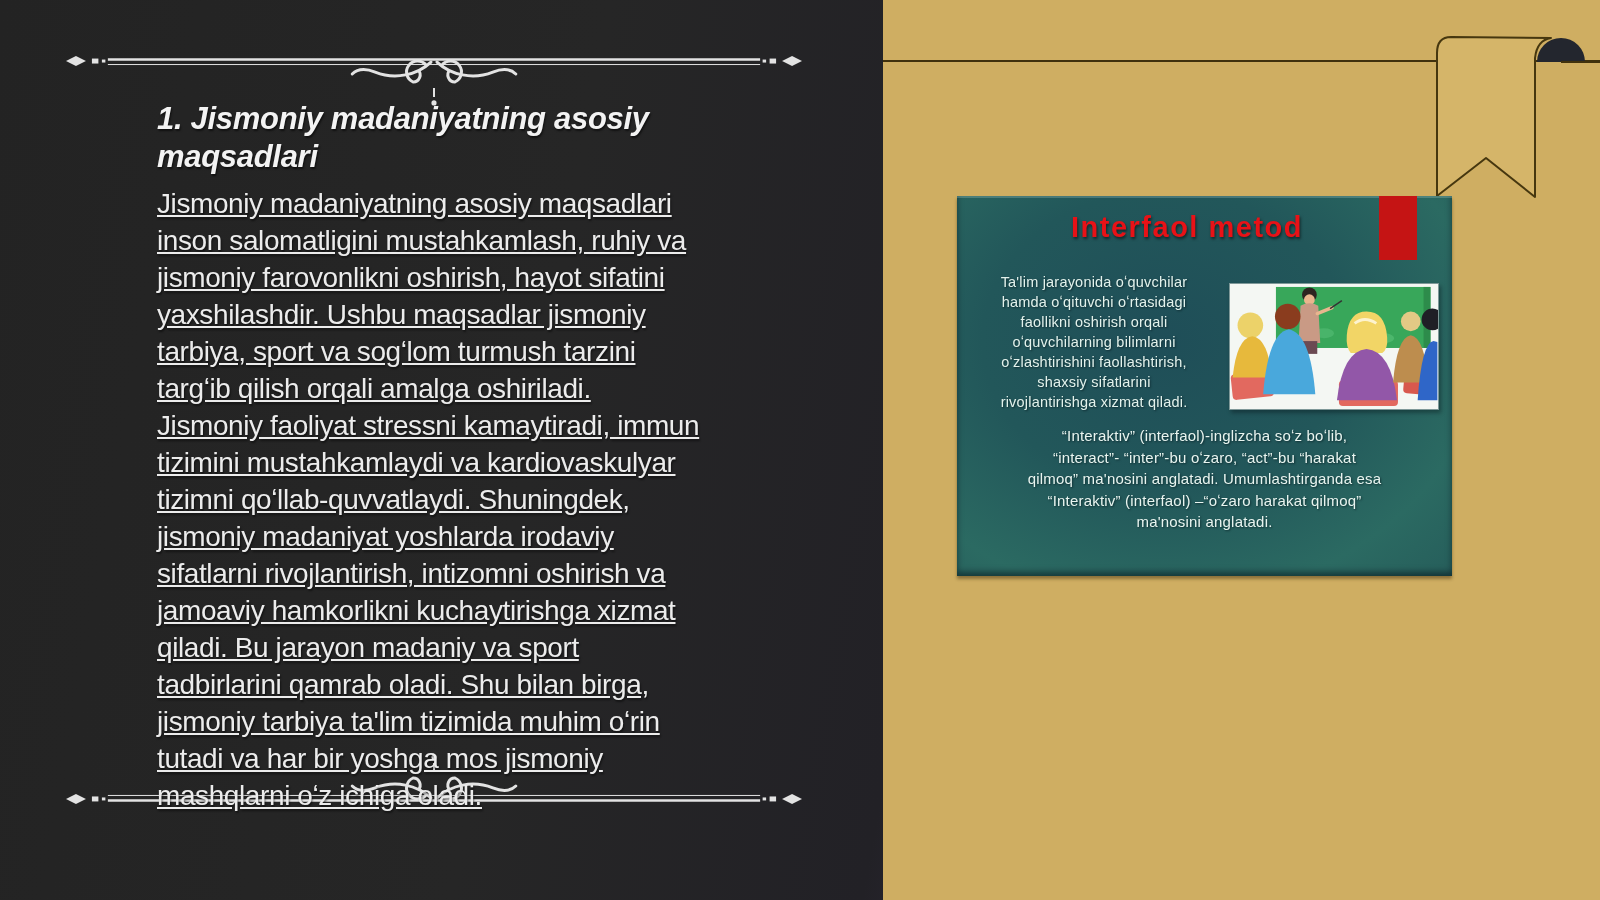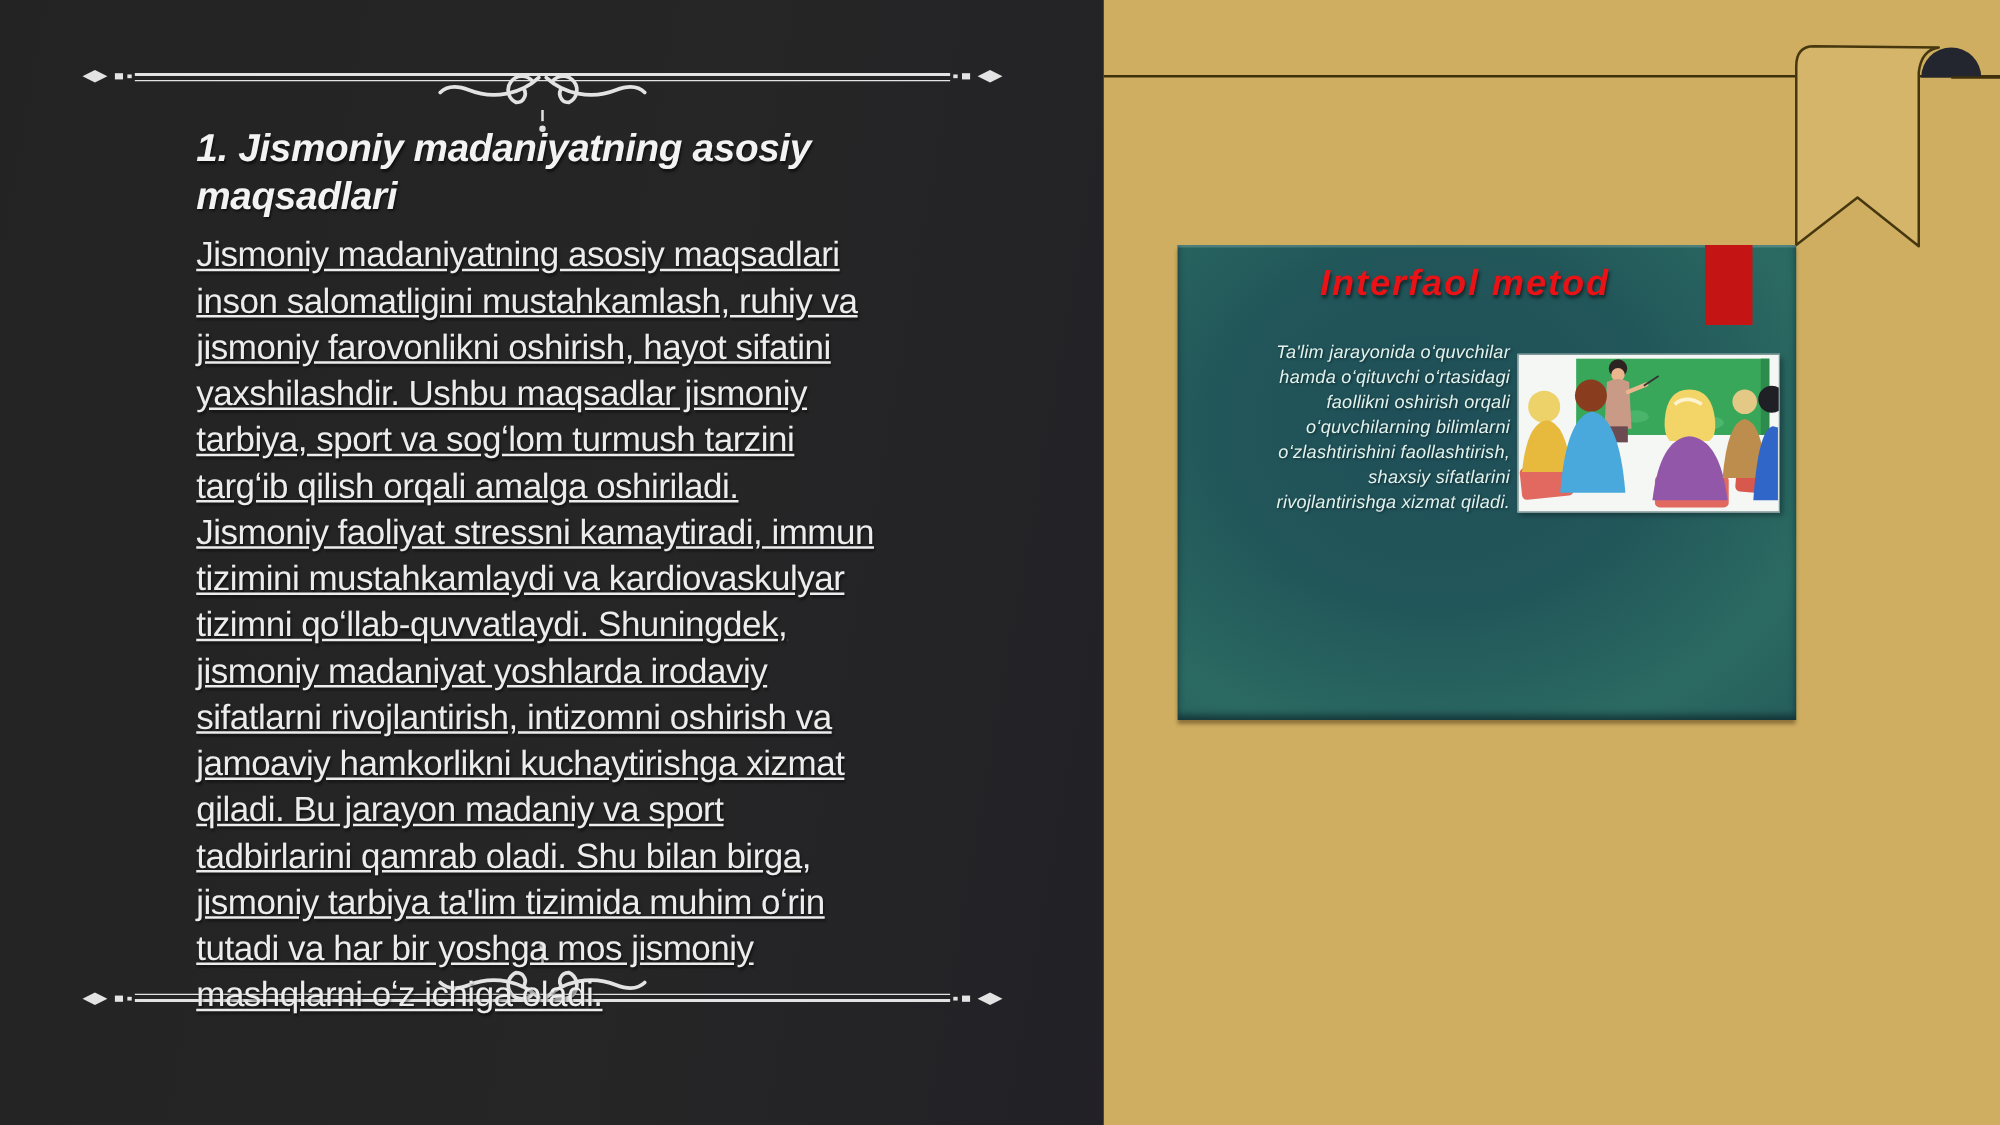--- a/index.html
+++ b/index.html
@@ -31,33 +31,32 @@
     text-decoration:underline;
   }
 
   
   .right-panel { position:absolute; left:883px; top:0; width:717px; height:900px; background:#cfae62; }
   .border-line { position:absolute; left:0; top:60px; width:717px; height:0; border-top:2px solid #40310d; }
   .bookmark { position:absolute; left:537px; top:0; width:180px; height:215px; }
 
   
   .card {
-    position:absolute; left:59px; top:196px; width:495px; height:380px;
+    position:absolute; left:74px; top:196px; width:495px; height:380px;
     background:radial-gradient(ellipse at 42% 38%, #1f4e58 0%, #22575a 45%, #2b6a62 78%, #265e5b 100%);
     box-shadow:inset 0 2px 0 rgba(190,225,215,0.25), inset 0 -4px 6px rgba(0,10,20,0.5), 0 3px 3px rgba(60,40,10,0.45);
-    font-style:italic;
   }
   .card-accent-rect { position:absolute; left:422px; top:0; width:38px; height:64px; background:#c51414; }
   .card-title {
     position:absolute; left:0; top:15px; width:460px; text-align:center;
     color:#e81217; font-size:29px; font-weight:bold; letter-spacing:1.5px;
     text-shadow:1px 2px 3px rgba(0,0,0,0.55);
   }
   .card-intro {
-    position:absolute; left:8px; top:76px; width:258px; text-align:right;
+    position:absolute; left:8px; top:76px; width:258px; text-align:center;
     color:#e3f2ec; font-size:14.5px; line-height:20px; white-space:pre-line;
     text-shadow:1px 1px 2px rgba(0,20,25,0.6); letter-spacing:0.2px;
   }
   .card-def {
     position:absolute; left:4px; top:229px; width:487px; text-align:center;
     color:#e9f5f0; font-size:15px; line-height:21.5px; white-space:pre-line;
     text-shadow:1px 1px 2px rgba(0,20,25,0.6); letter-spacing:0.2px;
   }
   .illustration {
     position:absolute; left:272px; top:87px; width:210px; height:127px;
@@ -145,20 +144,25 @@
     <div class="card">
       <div class="card-accent-rect"></div>
       <div class="card-title">Interfaol metod</div>
       <div class="card-intro">Ta'lim jarayonida oʻquvchilar
 hamda oʻqituvchi oʻrtasidagi
 faollikni oshirish orqali
 oʻquvchilarning bilimlarni
 oʻzlashtirishini faollashtirish,
 shaxsiy sifatlarini
 rivojlantirishga xizmat qiladi.</div>
+      <div class="card-def">“Interaktiv” (interfaol)-inglizcha soʻz boʻlib,
+“interact”- “inter”-bu oʻzaro, “act”-bu “harakat
+qilmoq” ma'nosini anglatadi. Umumlashtirganda esa
+“Interaktiv” (interfaol) –“oʻzaro harakat qilmoq”
+ma'nosini anglatadi.</div>
 
       <div class="illustration">
         <svg viewBox="0 0 210 127" width="208" height="125" aria-hidden="true">
 
           <rect x="46" y="3" width="157" height="62" fill="#38a75a"></rect>
           <rect x="196" y="3" width="7" height="62" fill="#2d8c4b"></rect>
           <ellipse cx="150" cy="55" rx="16" ry="6" fill="#55bd74" opacity="0.7"></ellipse>
           <ellipse cx="95" cy="50" rx="10" ry="5" fill="#55bd74" opacity="0.6"></ellipse>
 
           <g>

